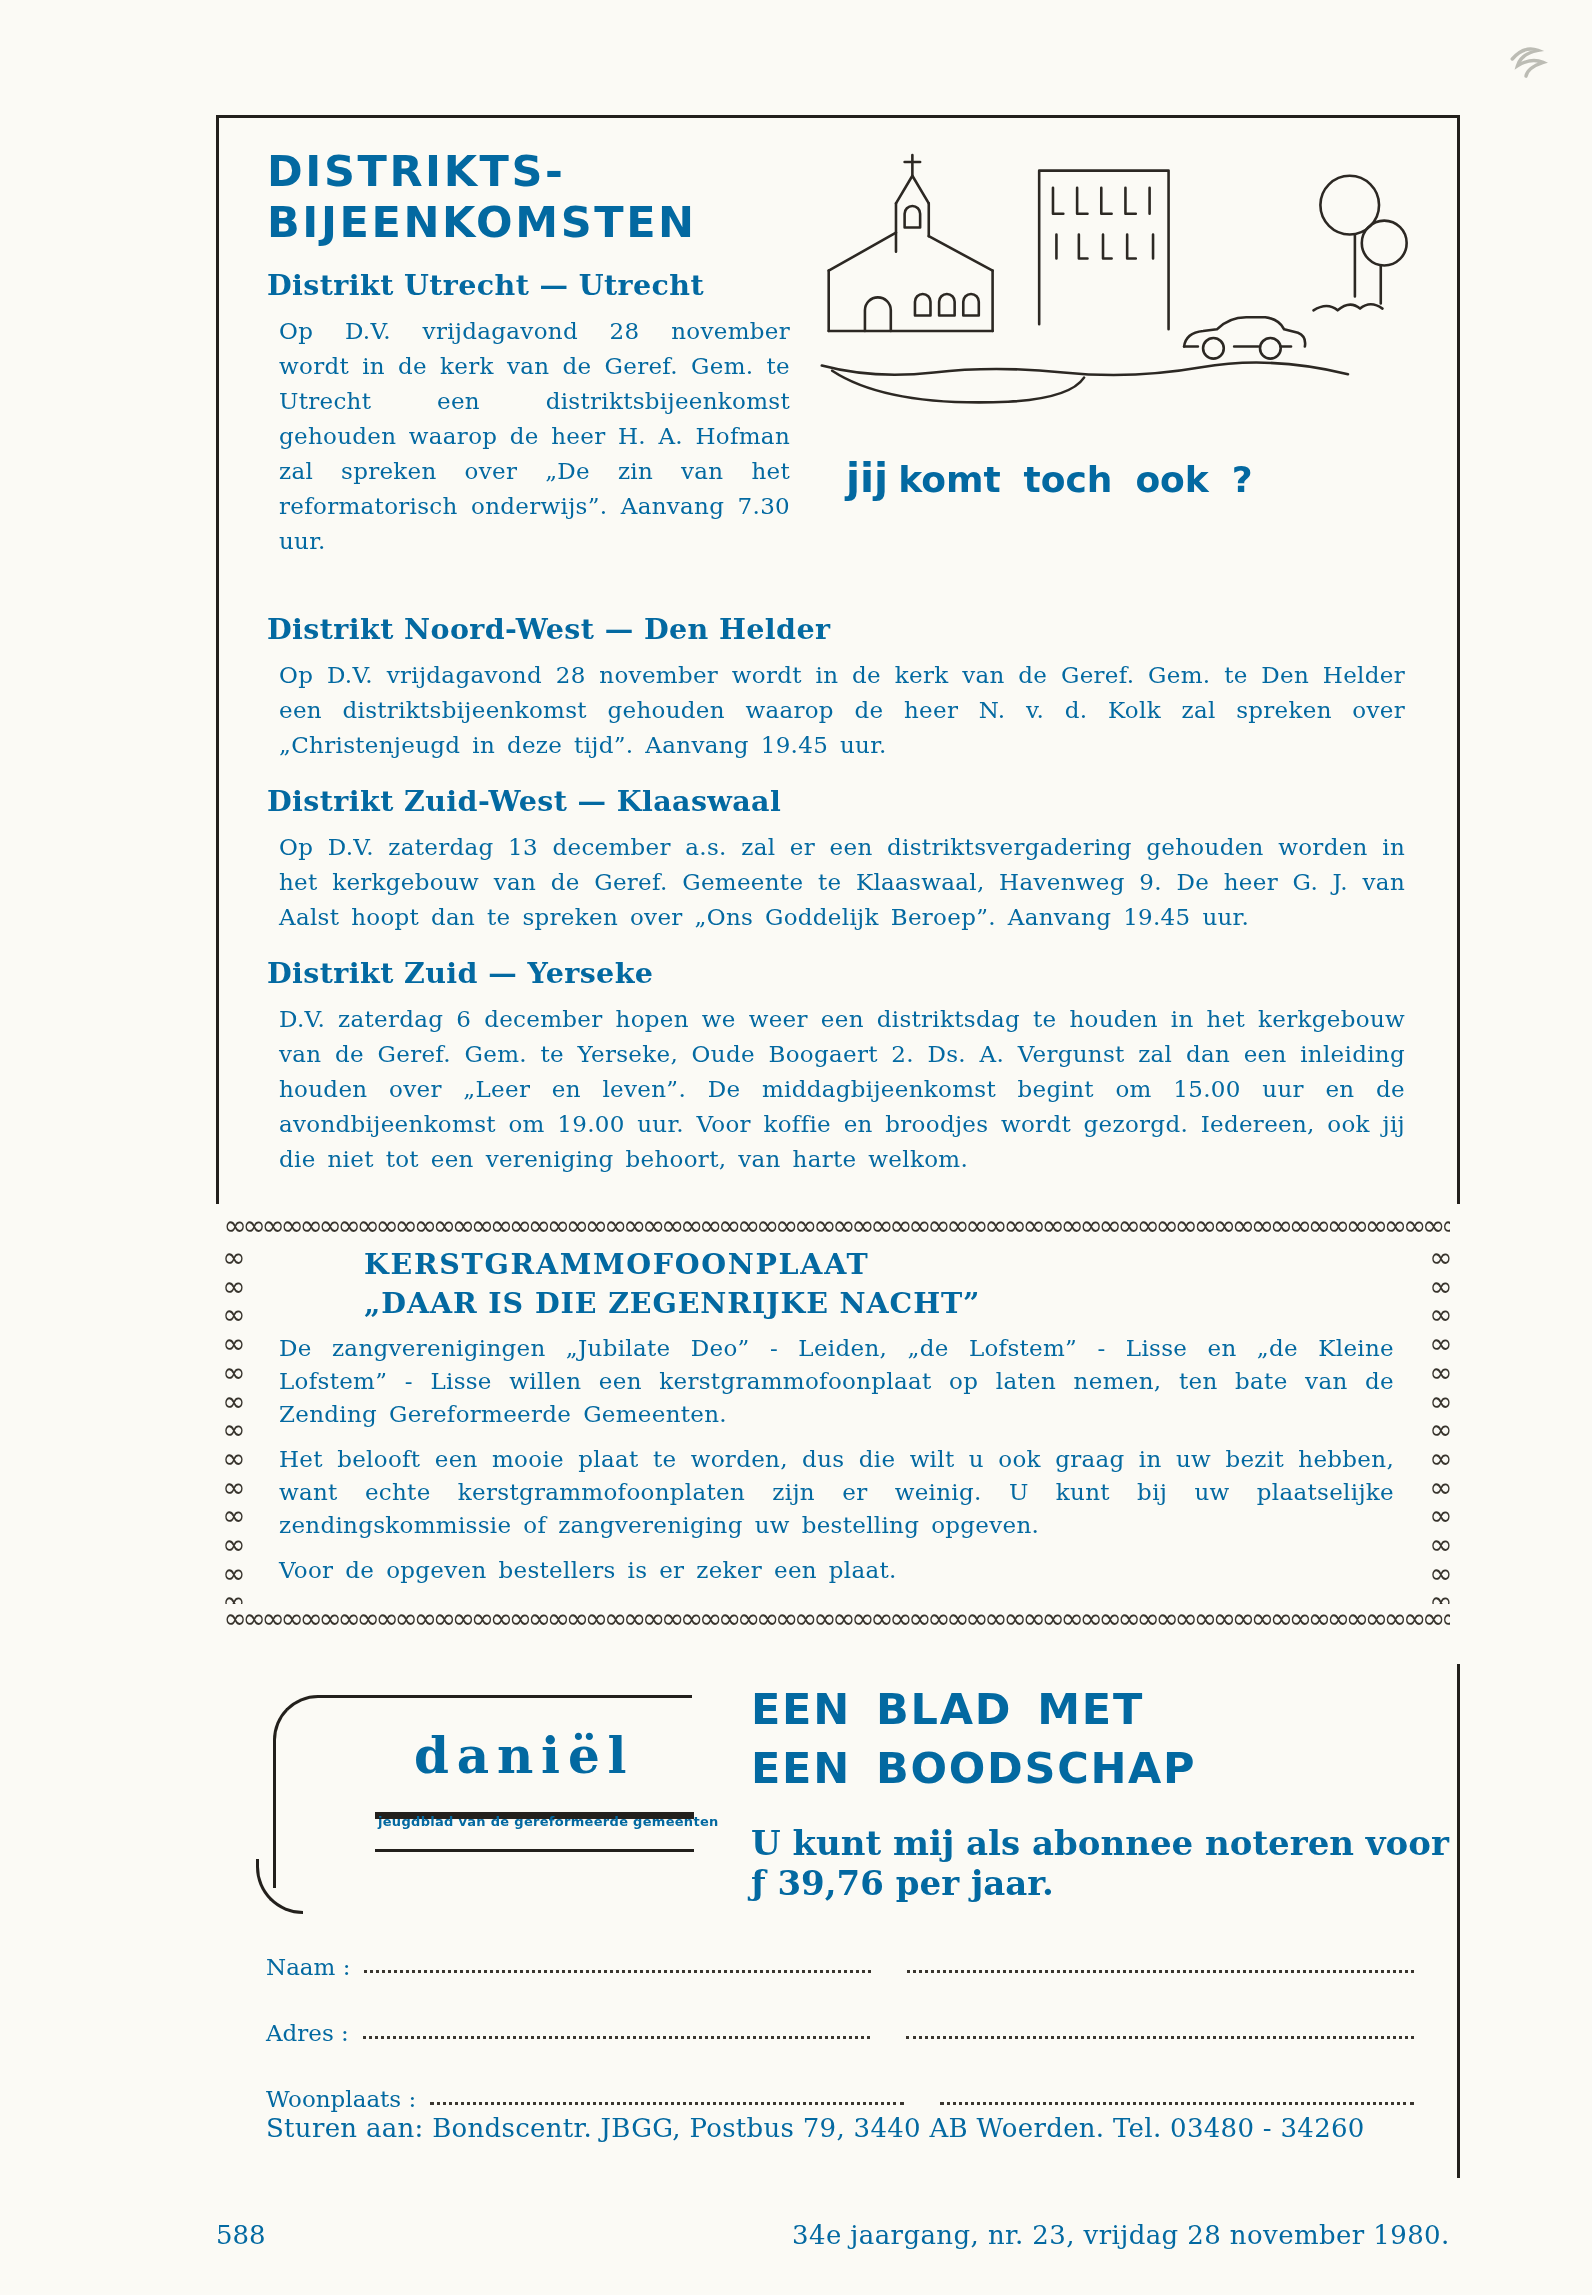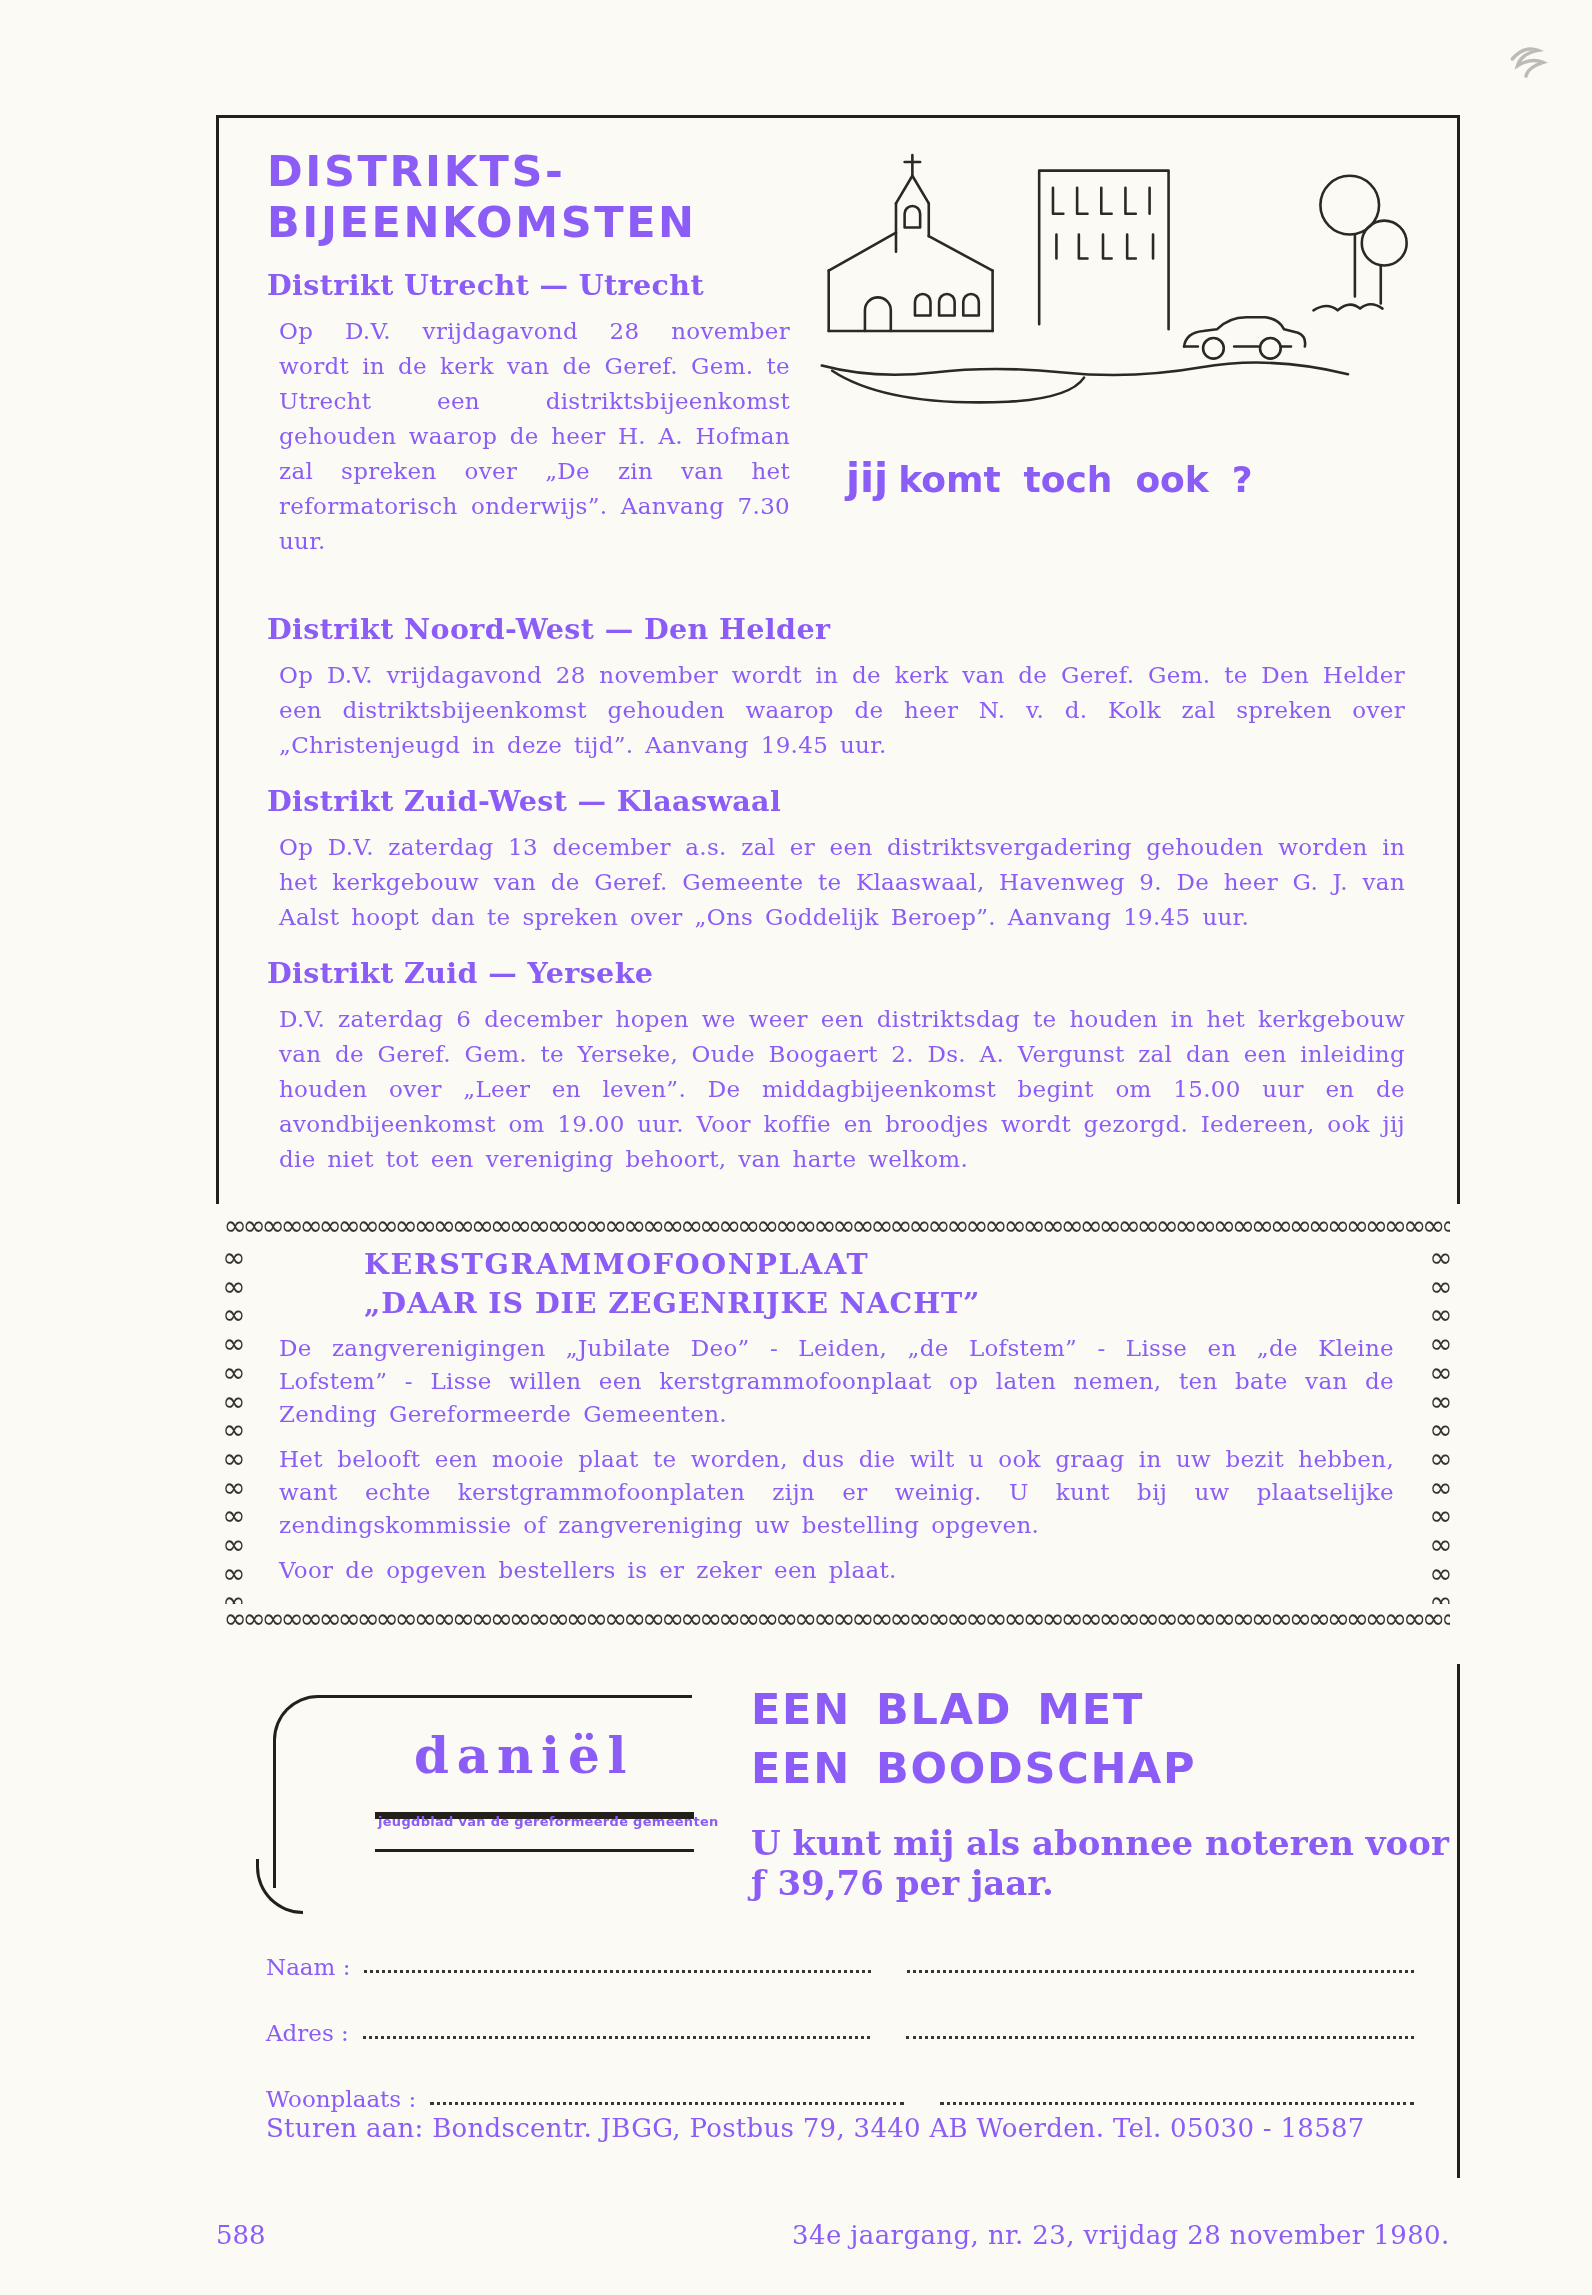--- a/index.html
+++ b/index.html
@@ -4,21 +4,21 @@
 <style>
   * { box-sizing: border-box; }
   html, body { margin: 0; padding: 0; }
   body { background: #d9d9d4; }
 
   .page {
     position: relative;
     width: 1592px;
     height: 2295px;
     background: #fbfaf5;
-    color: #8b5cf6;
+    color: #0369a1;
     font-family: "DejaVu Serif", "Liberation Serif", serif;
     overflow: hidden;
   }
 
   
   .districts-box {
     position: absolute;
     left: 216px; top: 115px;
     width: 1244px; height: 1089px;
     border: 3.5px solid #23201c;
@@ -305,21 +305,21 @@
         <span class="dots"></span>
         <span class="dots"></span>
       </div>
       <div class="form-row">
         <span class="form-label">Woonplaats :</span>
         <span class="dots"></span>
         <span class="dots"></span>
       </div>
     </div>
 
-    <div class="send-to">Sturen aan: Bondscentr. JBGG, Postbus 79, 3440 AB  Woerden. Tel. 05030 - 18587</div>
+    <div class="send-to">Sturen aan: Bondscentr. JBGG, Postbus 79, 3440 AB  Woerden. Tel. 03480 - 34260</div>
   </section>
 
   <div class="footer">
     <span class="footer-left">588</span>
     <span class="footer-right">34e jaargang, nr. 23, vrijdag 28 november 1980.</span>
   </div>
 
 </div>
 
 

